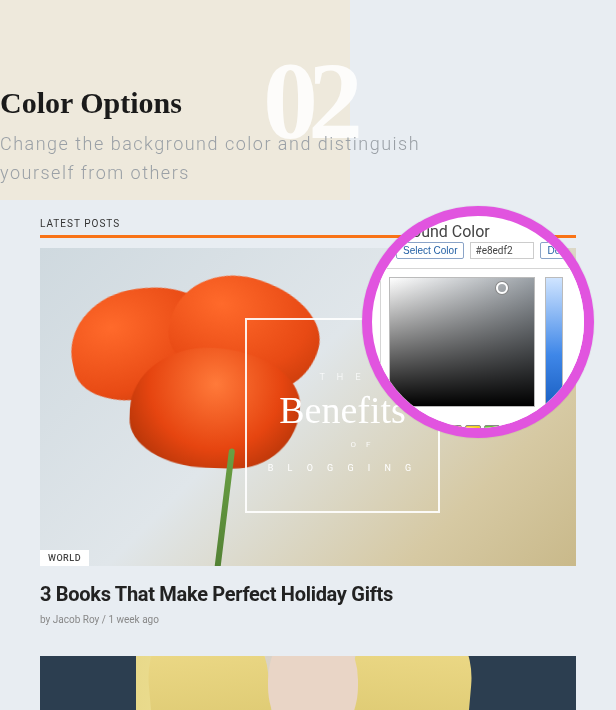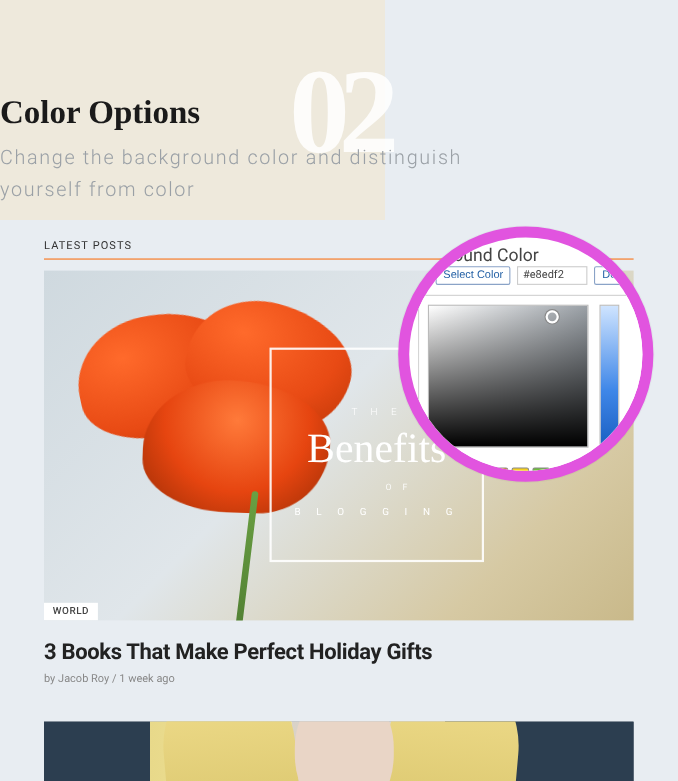--- a/index.html
+++ b/index.html
@@ -55,21 +55,21 @@
   .content {
     position: absolute;
     left: 40px;
     top: 218px;
     width: 536px;
   }
   .section-label {
     font-size: 10px;
     letter-spacing: 1px;
     color: #333;
-    border-bottom: 1px solid #f97316;
+    border-bottom: 3px solid #f97316;
     padding-bottom: 6px;
     margin-bottom: 10px;
   }
   .post-card {
     position: relative;
     width: 536px;
   }
   .post-image {
     position: relative;
     width: 536px;
@@ -263,21 +263,21 @@
 </head>
 <body>
 
 <div class="top-band"></div>
 
 <div class="hero">
   <div class="big-num">02</div>
   <h1 class="hero-title">Color Options</h1>
   <p class="hero-sub">
     <span>Change the background color and distinguish</span><br>
-    <span>yourself from color</span>
+    <span>yourself from others</span>
   </p>
 </div>
 
 <div class="content">
   <div class="section-label">LATEST POSTS</div>
 
   <div class="post-card">
     <div class="post-image">
       <div class="petal p1"></div>
       <div class="petal p2"></div>

